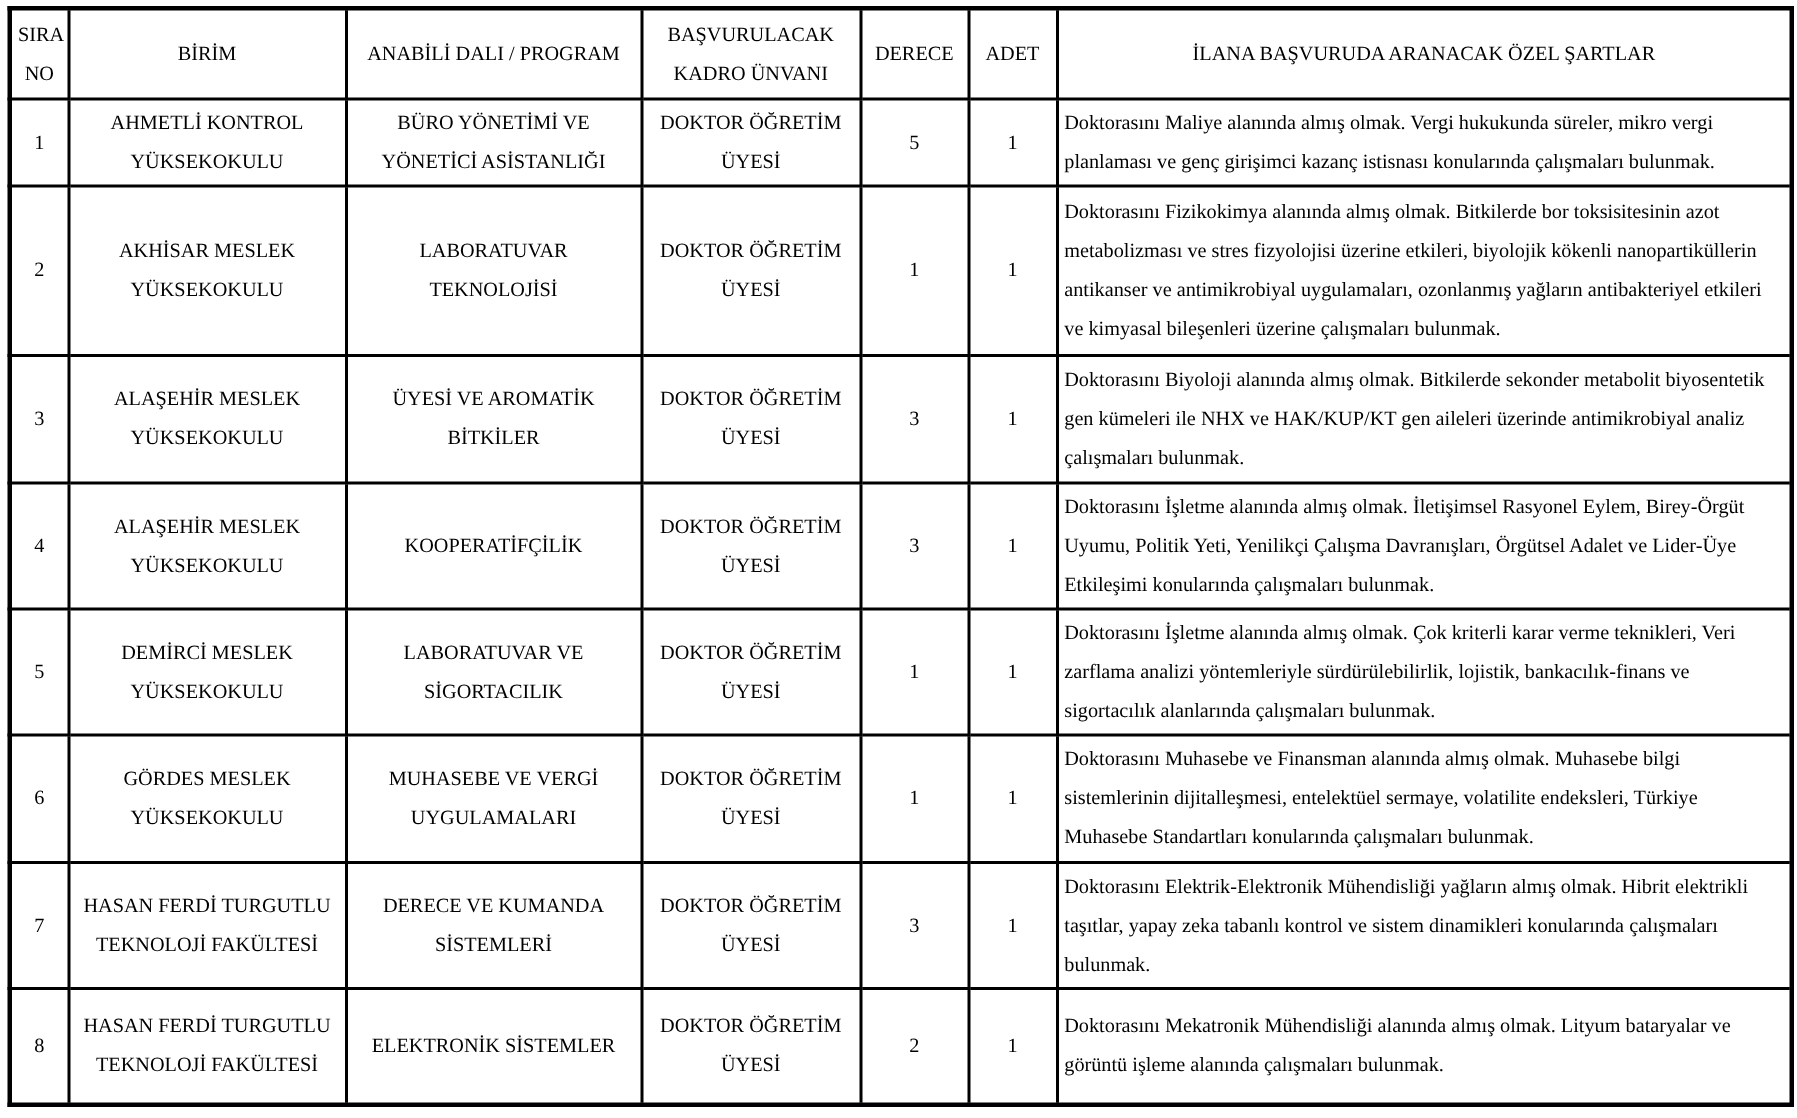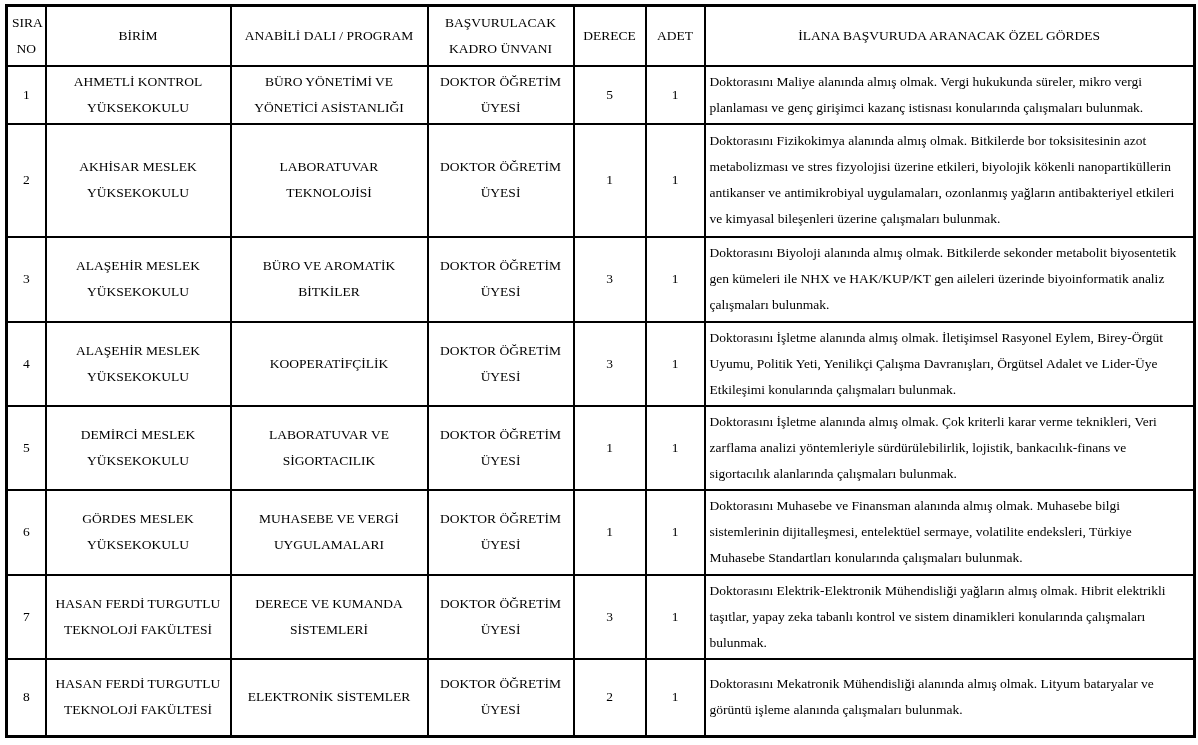--- a/index.html
+++ b/index.html
@@ -75,21 +75,21 @@
         <col class="c-sartlar">
     </colgroup>
     <thead>
       <tr class="hdr">
         <th class="center">SIRA NO</th>
         <th class="center">BİRİM</th>
         <th class="center">ANABİLİ DALI / PROGRAM</th>
         <th class="center">BAŞVURULACAK KADRO ÜNVANI</th>
         <th class="center">DERECE</th>
         <th class="center">ADET</th>
-        <th class="center">İLANA BAŞVURUDA ARANACAK ÖZEL GÖRDES</th>
+        <th class="center">İLANA BAŞVURUDA ARANACAK ÖZEL ŞARTLAR</th>
       </tr>
     </thead>
     <tbody>
       <tr class="r1">
         <td class="center">1</td>
         <td class="center">AHMETLİ KONTROL YÜKSEKOKULU</td>
         <td class="center">BÜRO YÖNETİMİ VE YÖNETİCİ ASİSTANLIĞI</td>
         <td class="center">DOKTOR ÖĞRETİM ÜYESİ</td>
         <td class="center">5</td>
         <td class="center">1</td>
@@ -100,25 +100,25 @@
         <td class="center">AKHİSAR MESLEK YÜKSEKOKULU</td>
         <td class="center">LABORATUVAR TEKNOLOJİSİ</td>
         <td class="center">DOKTOR ÖĞRETİM ÜYESİ</td>
         <td class="center">1</td>
         <td class="center">1</td>
         <td class="sartlar">Doktorasını Fizikokimya alanında almış olmak. Bitkilerde bor toksisitesinin azot metabolizması ve stres fizyolojisi üzerine etkileri, biyolojik kökenli nanopartiküllerin antikanser ve antimikrobiyal uygulamaları, ozonlanmış yağların antibakteriyel etkileri ve kimyasal bileşenleri üzerine çalışmaları bulunmak.</td>
       </tr>
       <tr class="r3">
         <td class="center">3</td>
         <td class="center">ALAŞEHİR MESLEK YÜKSEKOKULU</td>
-        <td class="center">BÜRO VE AROMATİK BİTKİLER</td>
+        <td class="center">ÜYESİ VE AROMATİK BİTKİLER</td>
         <td class="center">DOKTOR ÖĞRETİM ÜYESİ</td>
         <td class="center">3</td>
         <td class="center">1</td>
-        <td class="sartlar">Doktorasını Biyoloji alanında almış olmak. Bitkilerde sekonder metabolit biyosentetik gen kümeleri ile NHX ve HAK/KUP/KT gen aileleri üzerinde biyoinformatik analiz çalışmaları bulunmak.</td>
+        <td class="sartlar">Doktorasını Biyoloji alanında almış olmak. Bitkilerde sekonder metabolit biyosentetik gen kümeleri ile NHX ve HAK/KUP/KT gen aileleri üzerinde antimikrobiyal analiz çalışmaları bulunmak.</td>
       </tr>
       <tr class="r4">
         <td class="center">4</td>
         <td class="center">ALAŞEHİR MESLEK YÜKSEKOKULU</td>
         <td class="center">KOOPERATİFÇİLİK</td>
         <td class="center">DOKTOR ÖĞRETİM ÜYESİ</td>
         <td class="center">3</td>
         <td class="center">1</td>
         <td class="sartlar">Doktorasını İşletme alanında almış olmak. İletişimsel Rasyonel Eylem, Birey-Örgüt Uyumu, Politik Yeti, Yenilikçi Çalışma Davranışları, Örgütsel Adalet ve Lider-Üye Etkileşimi konularında çalışmaları bulunmak.</td>
       </tr>

